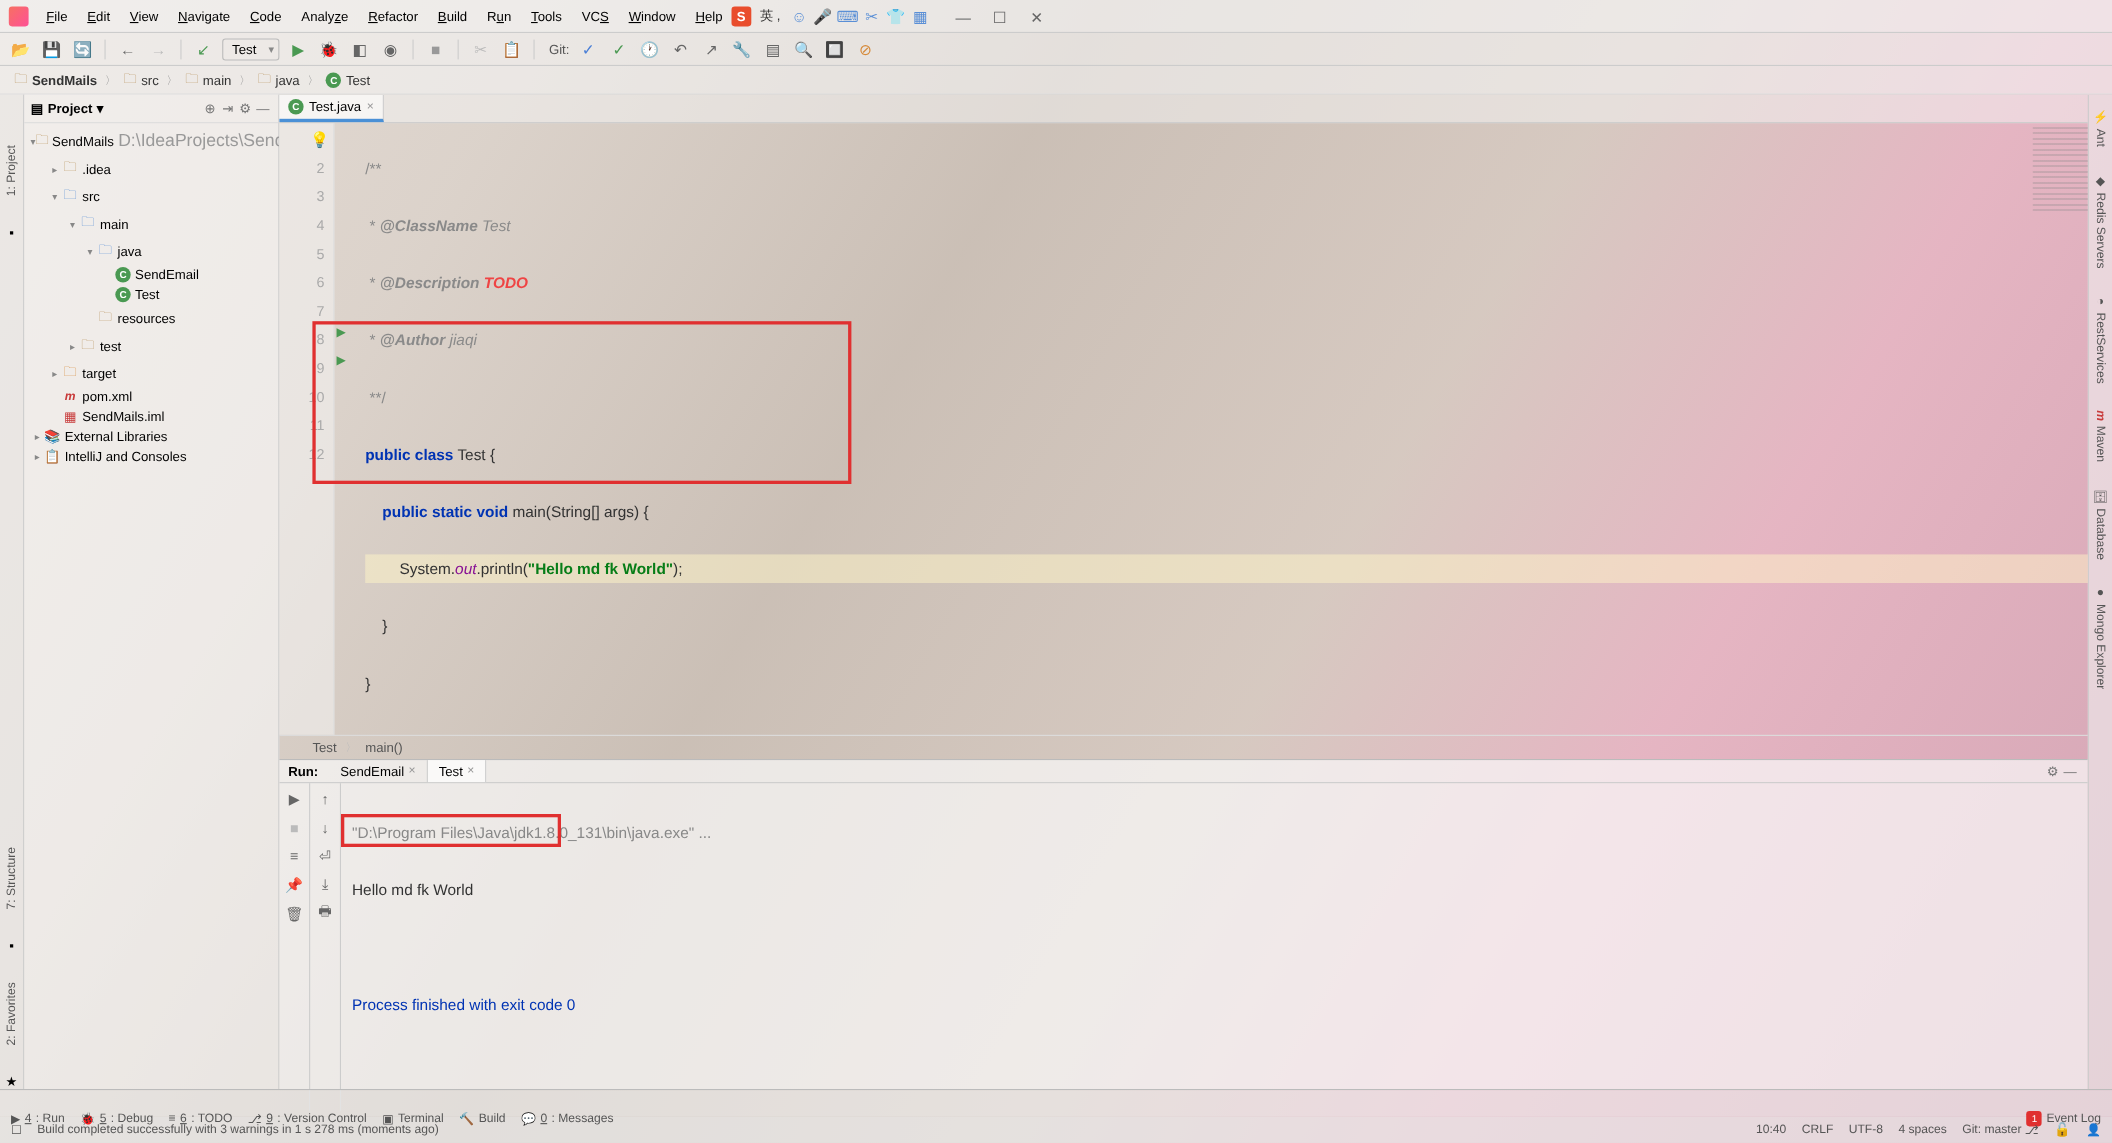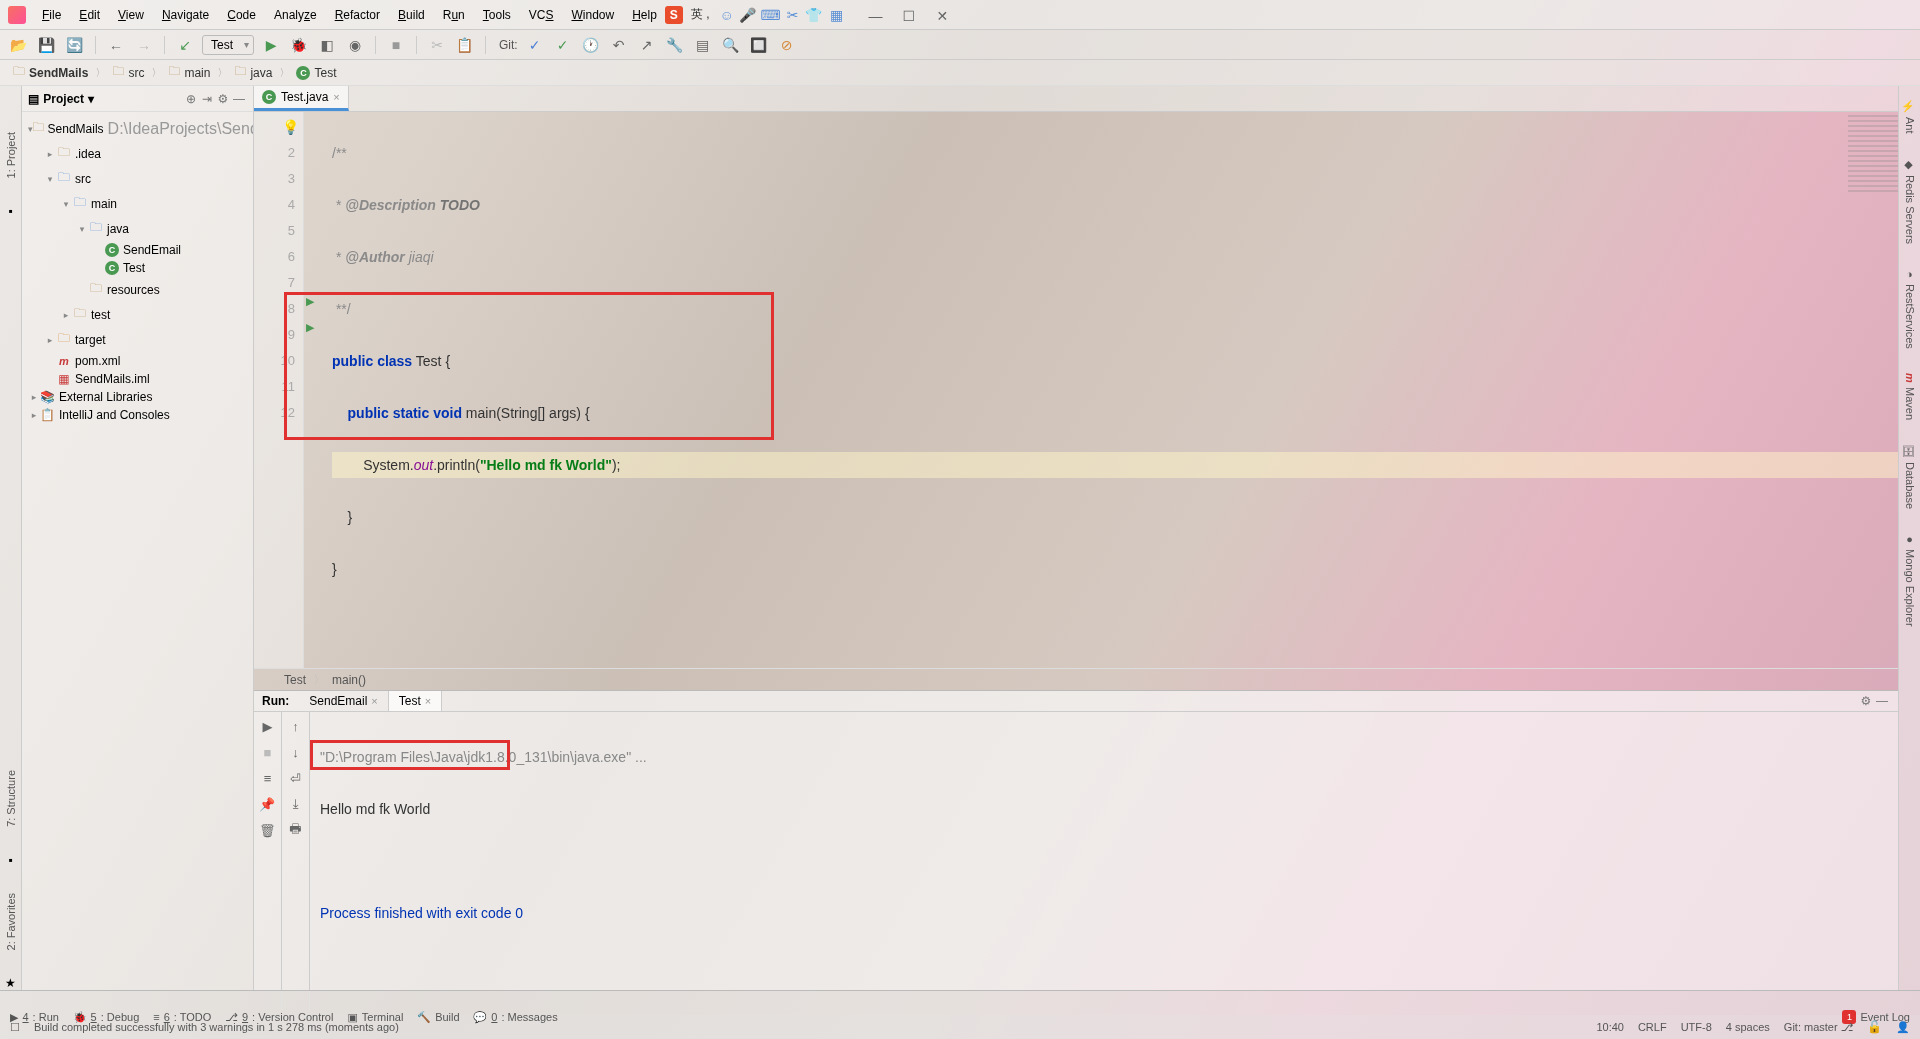--- a/index.html
+++ b/index.html
@@ -68,21 +68,21 @@
 .code-container { flex: 1; display: flex; position: relative; min-height: 0; }
 .gutter { width: 50px; background: rgba(248,248,248,0.5); text-align: right; padding-right: 8px; font-family: "JetBrains Mono","Consolas",monospace; font-size: 13px; color: #aaa; line-height: 26px; padding-top: 2px; border-right: 1px solid #ddd; position: relative; }
 .gutter-icons { position: absolute; left: 50px; top: 0; width: 22px; }
 .gutter-run { position: absolute; left: 2px; color: #4a9952; font-size: 11px; cursor: pointer; }
 .code { flex: 1; font-family: "JetBrains Mono","Consolas",monospace; font-size: 14px; line-height: 26px; padding: 2px 0 2px 28px; position: relative; white-space: pre; color: #333; }
 .code .line { height: 26px; }
 .code .line.highlight { background: rgba(255,245,200,0.5); }
 .code .red-box { position: absolute; border: 3px solid #e03030; }
 .kw { color: #0033b3; font-weight: bold; }
 .doctag { color: #8a8a8a; font-weight: bold; font-style: italic; }
-.todo { color: #737373; font-weight: bold; font-style: italic; }
+.todo { color: #ef4444; font-weight: bold; font-style: italic; }
 .docval { color: #8a8a8a; font-style: italic; }
 .comment { color: #8a8a8a; }
 .str { color: #067d17; font-weight: bold; }
 .field { color: #871094; font-style: italic; }
 .bulb { position: absolute; left: -22px; top: 2px; color: #d6a23a; font-size: 14px; }
 
 .breadcrumb-bottom { height: 22px; border-top: 1px solid #ddd; display: flex; align-items: center; padding: 0 30px; font-size: 12px; color: #555; gap: 8px; }
 .bc-sep { color: #bbb; font-size: 10px; }
 
 
@@ -365,20 +365,21 @@
             <div>10</div>
             <div>11</div>
             <div>12</div>
           </div>
       <div class="gutter-icons">
         <span class="gutter-run" style="top:183px;">▶</span>
         <span class="gutter-run" style="top:209px;">▶</span>
       </div>
       <div class="code">
 <div class="line"><span class="comment">/**</span></div>
+<div class="line"><span class="comment"> * </span><span class="doctag">@ClassName</span> <span class="docval">Test</span></div>
 <div class="line"><span class="comment"> * </span><span class="doctag">@Description</span> <span class="todo">TODO</span></div>
 <div class="line"><span class="comment"> * </span><span class="doctag">@Author</span> <span class="docval">jiaqi</span></div>
 <div class="line"><span class="comment"> **/</span></div>
 <div class="line"><span class="kw">public</span> <span class="kw">class</span> <span>Test</span> {</div>
 <div class="line">    <span class="kw">public</span> <span class="kw">static</span> <span class="kw">void</span> <span>main</span>(<span>String[] args</span>) {</div>
 <div class="line highlight"><span class="bulb">💡</span>        <span>System</span>.<span class="field">out</span>.<span>println</span>(<span class="str">"Hello md fk World"</span>);</div>
 <div class="line">    }</div>
 <div class="line">}</div>
 <div class="red-box" style="left:-20px; top:180px; width:490px; height:148px;"></div>
 <div class="minimap"></div>

